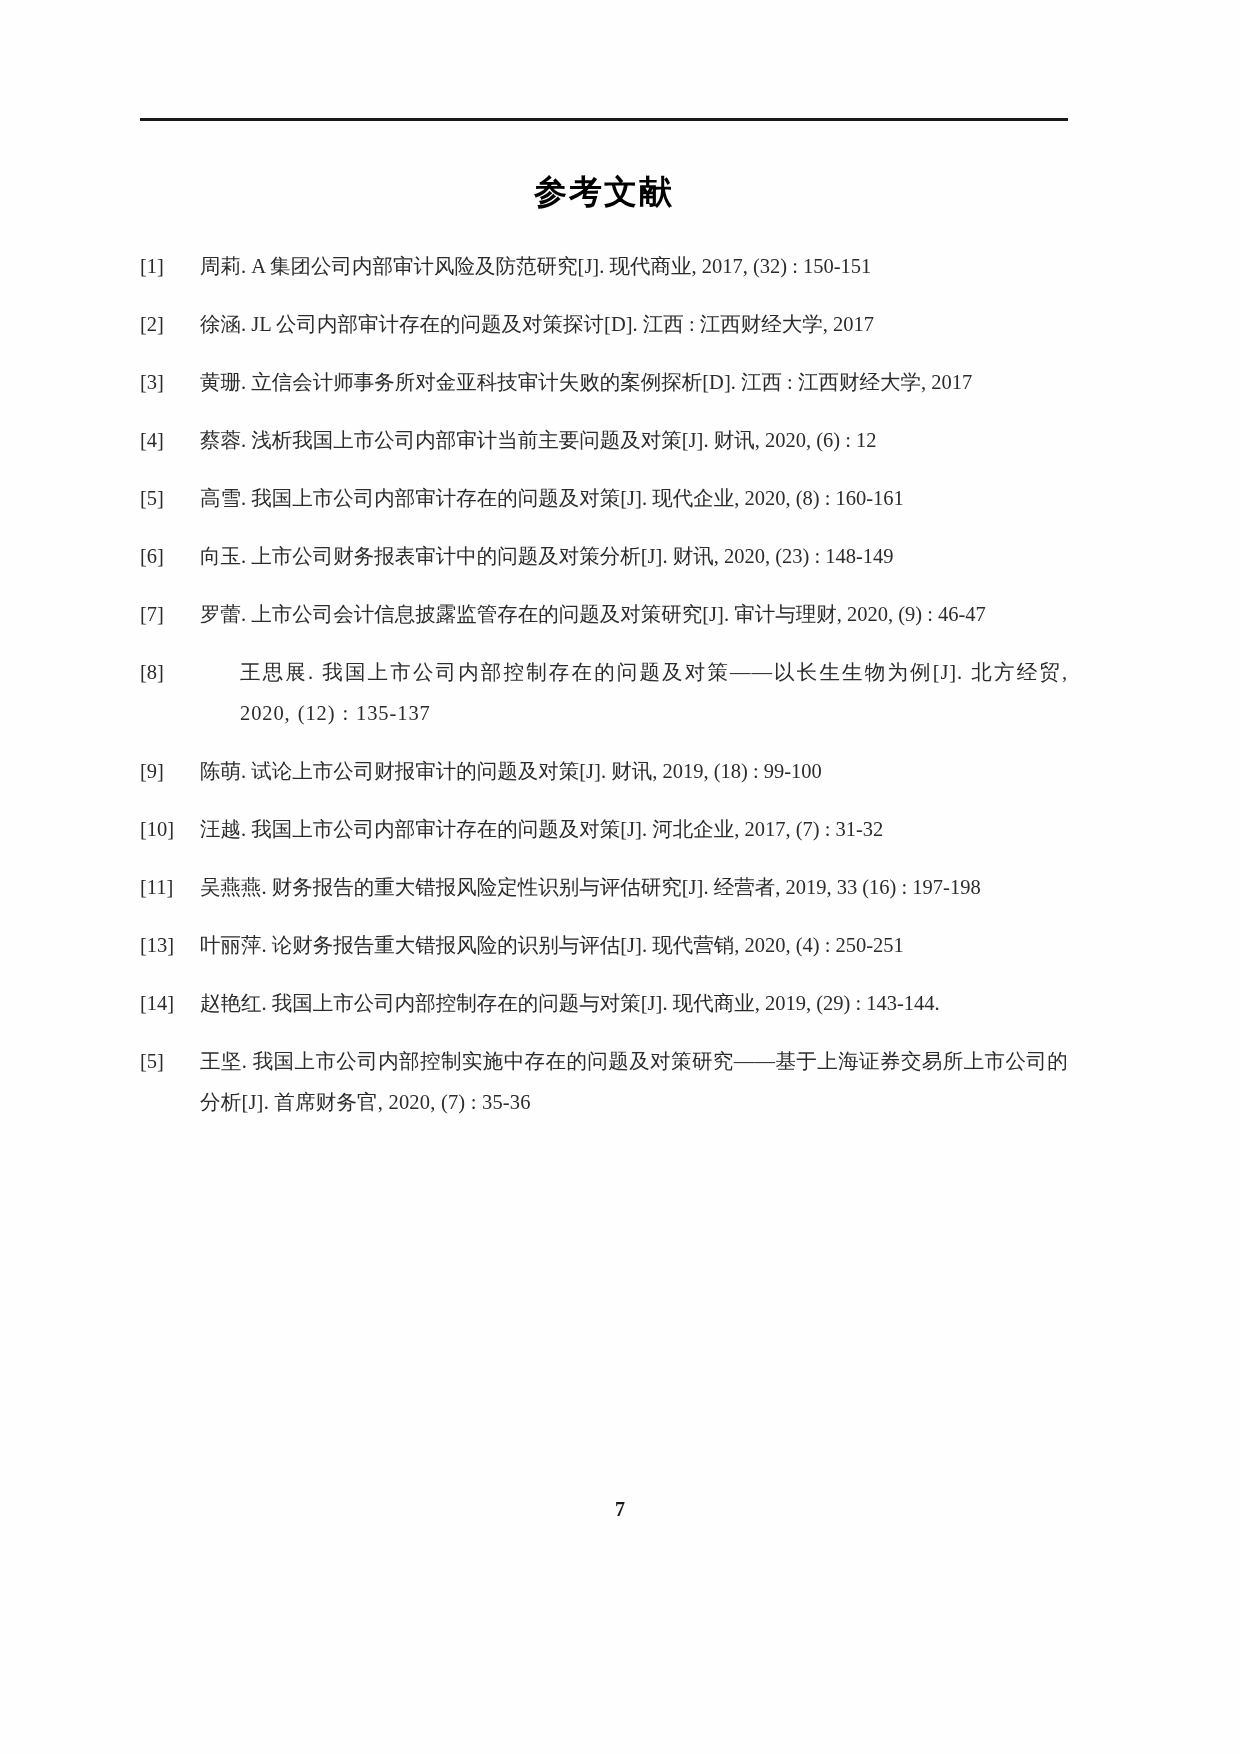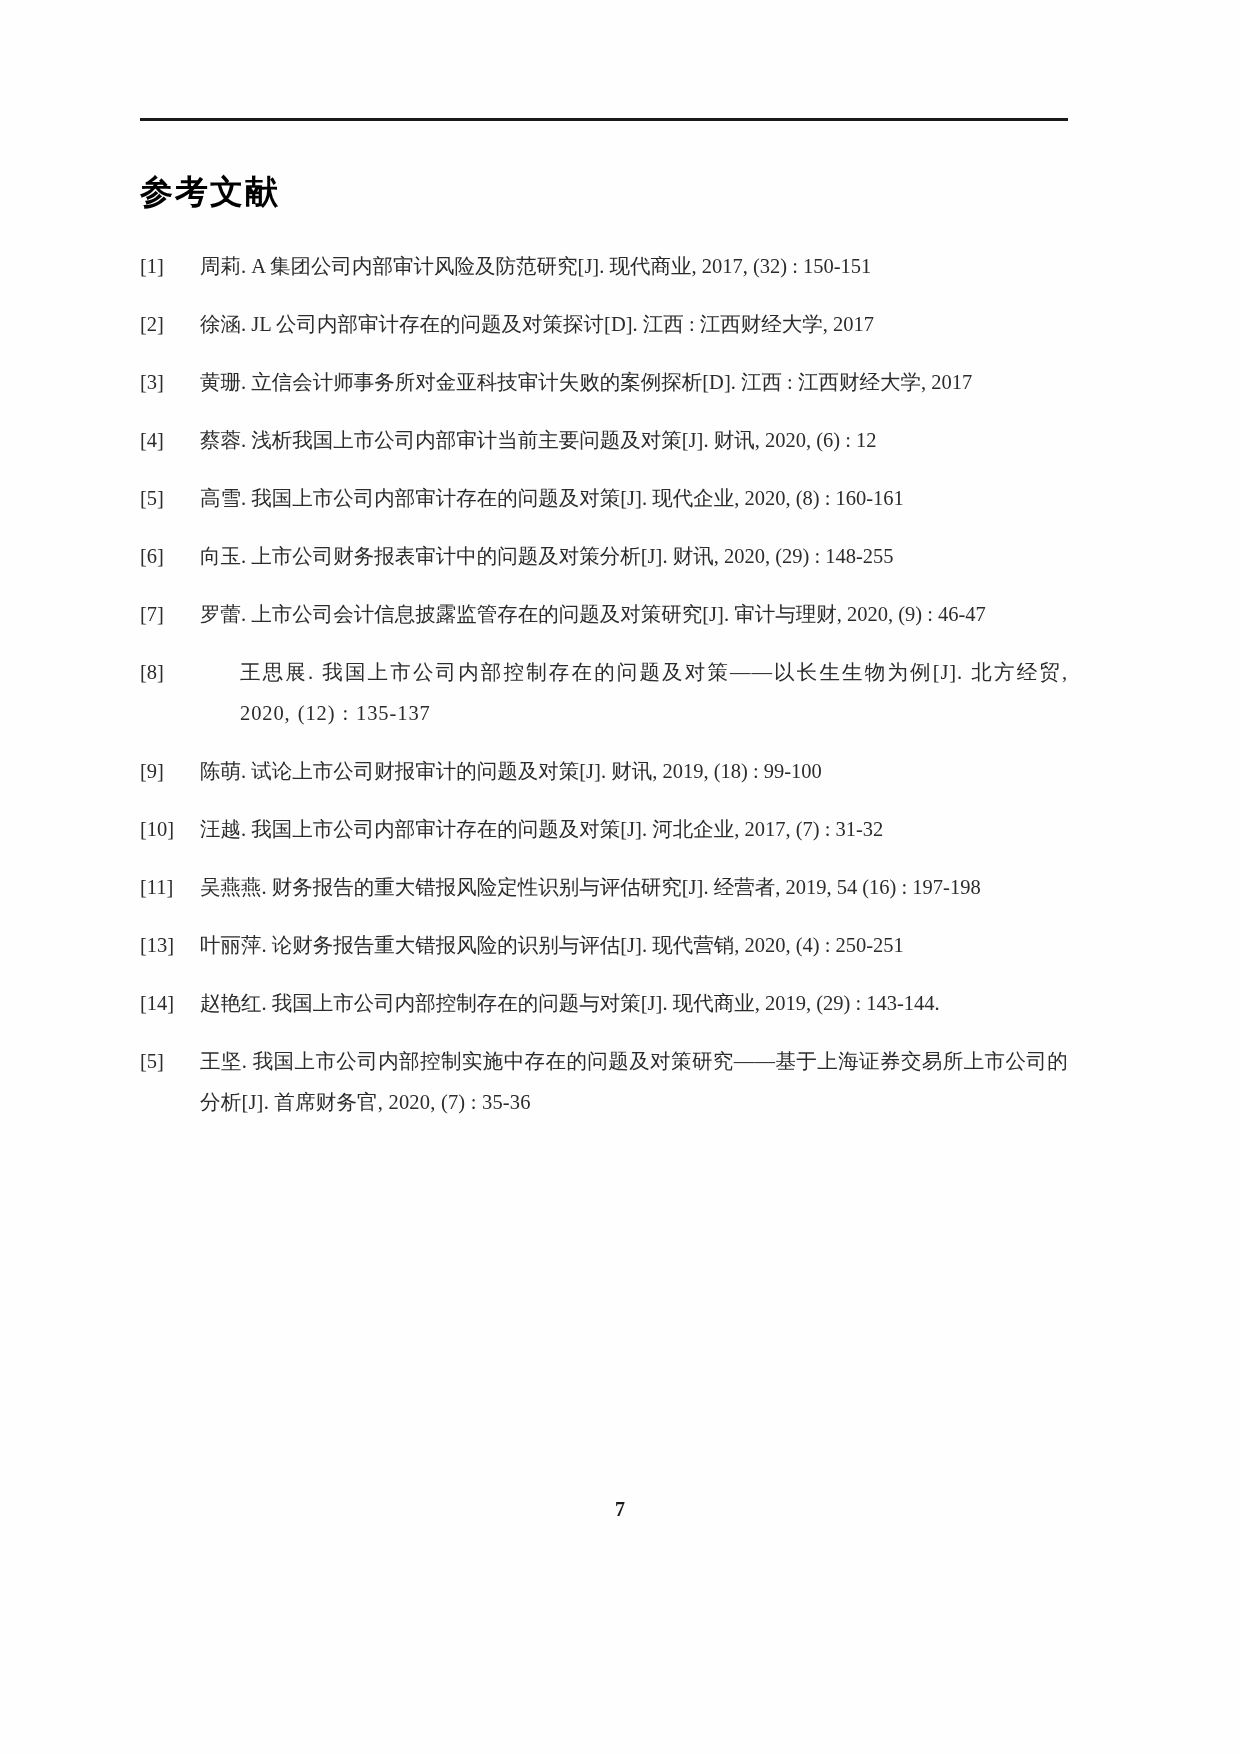--- a/index.html
+++ b/index.html
@@ -35,21 +35,21 @@
   }
 
   .content {
     position: absolute;
     left: 140px;
     top: 150px;
     width: 928px;
   }
 
   .doc-title {
-    text-align: left;
+    text-align: center;
     font-family: "DejaVu Sans", "Liberation Sans", sans-serif;
     font-weight: bold;
     font-size: 33px;
     letter-spacing: 2px;
     color: #000000;
     margin: 0;
     padding: 22px 0 34px 0;
     line-height: 1.2;
   }
 
@@ -139,21 +139,21 @@
         <span class="ref-text">蔡蓉. 浅析我国上市公司内部审计当前主要问题及对策[J]. 财讯, 2020, (6) : 12</span>
       </li>
 
       <li class="ref-item">
         <span class="ref-num">[5]</span>
         <span class="ref-text">高雪. 我国上市公司内部审计存在的问题及对策[J]. 现代企业, 2020, (8) : 160-161</span>
       </li>
 
       <li class="ref-item">
         <span class="ref-num">[6]</span>
-        <span class="ref-text">向玉. 上市公司财务报表审计中的问题及对策分析[J]. 财讯, 2020, (29) : 148-255</span>
+        <span class="ref-text">向玉. 上市公司财务报表审计中的问题及对策分析[J]. 财讯, 2020, (23) : 148-149</span>
       </li>
 
       <li class="ref-item">
         <span class="ref-num">[7]</span>
         <span class="ref-text">罗蕾. 上市公司会计信息披露监管存在的问题及对策研究[J]. 审计与理财, 2020, (9) : 46-47</span>
       </li>
 
       <li class="ref-item wide">
         <span class="ref-num">[8]</span>
         <span class="ref-text">王思展. 我国上市公司内部控制存在的问题及对策——以长生生物为例[J]. 北方经贸, 2020, (12) : 135-137</span>
@@ -164,21 +164,21 @@
         <span class="ref-text">陈萌. 试论上市公司财报审计的问题及对策[J]. 财讯, 2019, (18) : 99-100</span>
       </li>
 
       <li class="ref-item">
         <span class="ref-num">[10]</span>
         <span class="ref-text">汪越. 我国上市公司内部审计存在的问题及对策[J]. 河北企业, 2017, (7) : 31-32</span>
       </li>
 
       <li class="ref-item">
         <span class="ref-num">[11]</span>
-        <span class="ref-text">吴燕燕. 财务报告的重大错报风险定性识别与评估研究[J]. 经营者, 2019, 54 (16) : 197-198</span>
+        <span class="ref-text">吴燕燕. 财务报告的重大错报风险定性识别与评估研究[J]. 经营者, 2019, 33 (16) : 197-198</span>
       </li>
 
 
       <li class="ref-item">
         <span class="ref-num">[13]</span>
         <span class="ref-text">叶丽萍. 论财务报告重大错报风险的识别与评估[J]. 现代营销, 2020, (4) : 250-251</span>
       </li>
 
       <li class="ref-item">
         <span class="ref-num">[14]</span>

